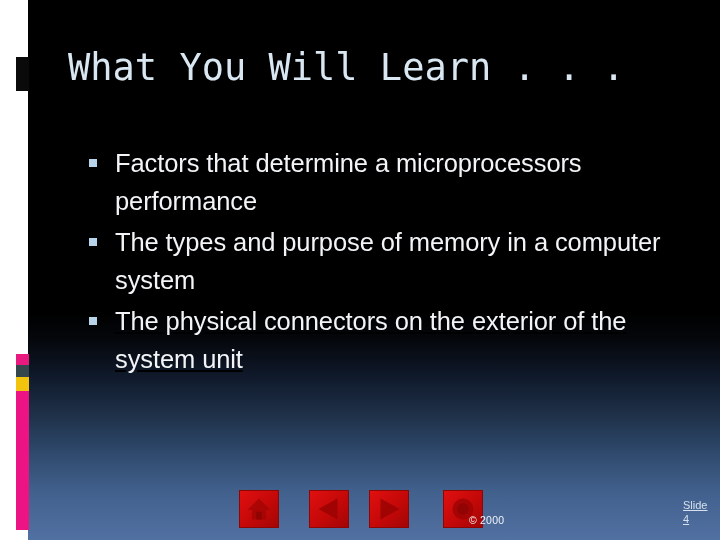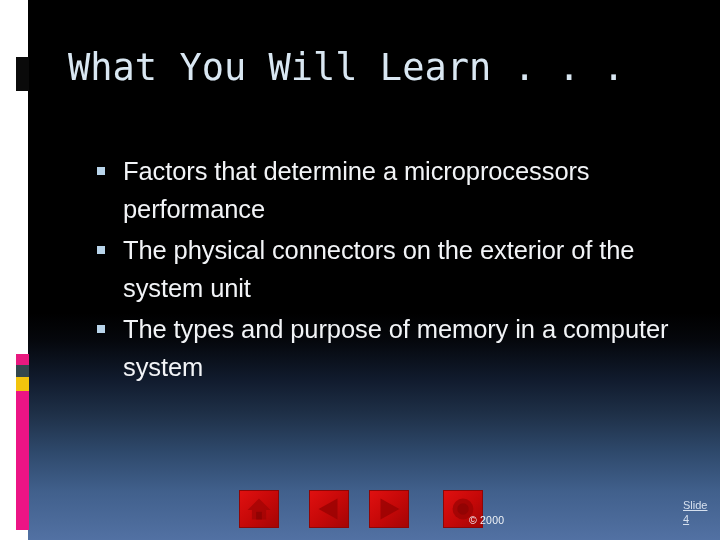--- a/index.html
+++ b/index.html
@@ -69,23 +69,24 @@
     line-height: 44px;
     white-space: nowrap;
   }
 
   
   #body-list {
     position: absolute;
     left: 86px;
     top: 144px;
     width: 610px;
-    margin: 8px;
+    margin: 0;
     padding: 0;
     list-style: none;
+    text-decoration: underline;
   }
   .bullet-item {
     position: relative;
     padding-left: 29px;
     margin-bottom: 3px;
     color: #f2f4f7;
     font-size: 25.5px;
     line-height: 38px;
     font-weight: 400;
     letter-spacing: -0.1px;
@@ -156,25 +157,25 @@
 
   <div id="title">What You Will Learn . . .</div>
 
   <ul id="body-list">
     <li class="bullet-item">
       <span class="bullet-marker"></span>
       <span>Factors that determine a microprocessors performance</span>
     </li>
     <li class="bullet-item">
       <span class="bullet-marker"></span>
-      <span>The physical connectors on the exterior of the system unit</span>
+      <span>The types and purpose of memory in a computer system</span>
     </li>
     <li class="bullet-item">
       <span class="bullet-marker"></span>
-      <span>The types and purpose of memory in a computer system</span>
+      <span>The physical connectors on the exterior of the system unit</span>
     </li>
   </ul>
 
   <div class="nav-btn" id="btn-home">
     <svg viewBox="0 0 40 38">
       <path d="M20 8 L32 20 L27.5 20 L27.5 30 L12.5 30 L12.5 20 L8 20 Z" fill="#a00404" opacity="0.75"></path>
       <rect x="17" y="22" width="6" height="8" fill="#8a0303" opacity="0.8"></rect>
     </svg>
   </div>
 

